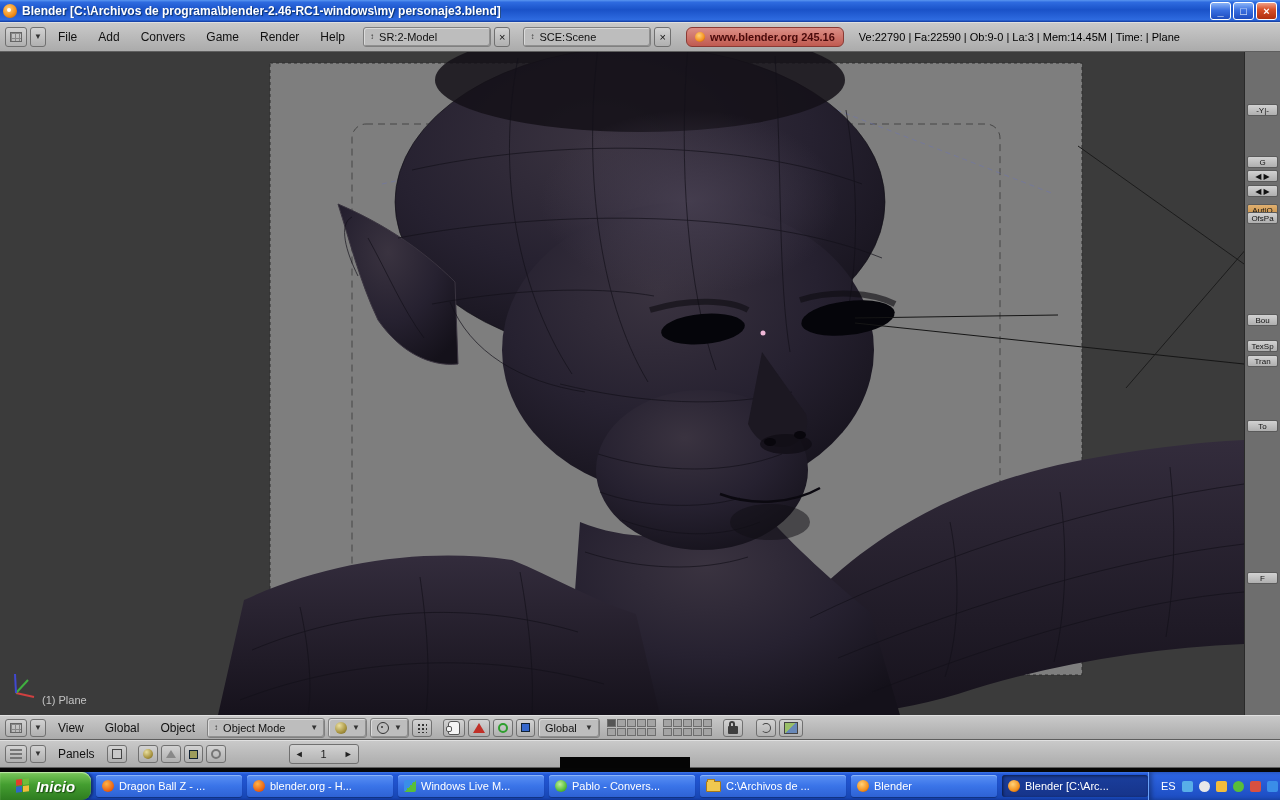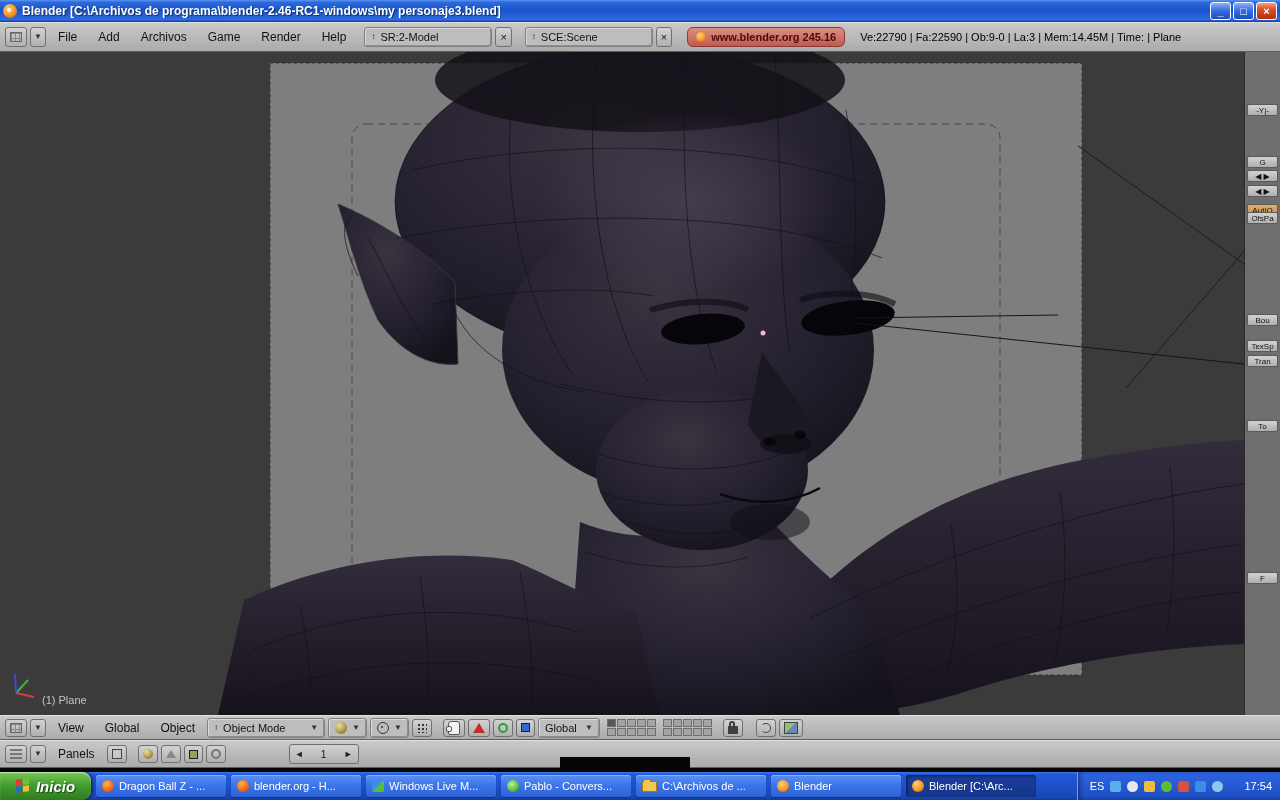--- a/index.html
+++ b/index.html
@@ -90,21 +90,21 @@
   #taskbar{left:0;top:772px;width:1280px;height:28px;display:flex;align-items:center;
     background:linear-gradient(180deg,#3E76E8 0%,#2258D8 8%,#1E50C8 50%,#1746B4 92%,#12389C 100%);}
   #startbtn{height:28px;width:91px;flex:none;border-radius:0 9px 9px 0;
     background:linear-gradient(180deg,#7CC95C 0%,#449E30 45%,#2E7C20 100%);
     box-shadow:inset 0 1px 1px #BFE8A8,2px 0 3px rgba(0,0,0,.45);
     display:flex;align-items:center;justify-content:center;gap:6px;
     color:#fff;font-style:italic;font-weight:bold;font-size:15px;text-shadow:1px 1px 1px #1A4A10;}
   .flag{width:14px;height:14px;display:grid;grid-template-columns:6px 6px;grid-template-rows:6px 6px;gap:1px;transform:skewY(-6deg);}
   .flag i:nth-child(1){background:#E33E2B;}.flag i:nth-child(2){background:#71BC3A;}
   .flag i:nth-child(3){background:#2E66C9;}.flag i:nth-child(4){background:#F2BC3B;}
-  .task{height:22px;width:130px;flex:none;margin-left:5px;border-radius:3px;box-sizing:border-box;
+  .task{height:22px;width:146px;flex:none;margin-left:5px;border-radius:3px;box-sizing:border-box;
     background:linear-gradient(180deg,#5A90F4,#3A74E8 50%,#2E62D4);
     box-shadow:inset 0 1px 0 #8AB4F8,0 1px 1px rgba(0,0,0,.3);
     display:flex;align-items:center;gap:5px;padding:0 6px;color:#fff;font-size:11px;white-space:nowrap;overflow:hidden;}
   .task.active{background:linear-gradient(180deg,#1A3E9C,#16348A);box-shadow:inset 1px 1px 3px rgba(0,0,0,.55);}
   .ticon{width:12px;height:12px;border-radius:50%;flex:none;}
   .firefox-ic{background:radial-gradient(circle at 38% 32%,#FFB347,#E85D10 70%,#A03000);}
   .blender-ic{background:radial-gradient(circle at 40% 35%,#FFD27A,#F5921E 60%,#A04000);}
   .winlive-ic{border-radius:2px;background:linear-gradient(135deg,#3A8EE8 50%,#58BE3A 50%);}
   .msn-ic{background:radial-gradient(circle at 40% 35%,#BFF09A,#58BE3A 60%,#2E7C20);}
   .folder-ic{width:13px;height:9px;border-radius:1px;background:#F0C850;border:1px solid #A87818;position:relative;flex:none;}
@@ -132,21 +132,21 @@
 
   <div id="menubar" class="abs bar">
     <span class="chip">
         <span class="gridicon"></span>
       </span>
     <span class="chip" style="padding:0 3px">
         <span class="arr">▼</span>
       </span>
     <span class="menu-label">File</span>
     <span class="menu-label">Add</span>
-    <span class="menu-label">Archivos</span>
+    <span class="menu-label">Convers</span>
     <span class="menu-label">Game</span>
     <span class="menu-label">Render</span>
     <span class="menu-label">Help</span>
     <span class="combo" style="width:128px;margin-left:6px">
       <span class="arr">↕</span>
       <span>SR:2-Model</span>
     </span>
     <span class="chip">×</span>
     <span class="combo" style="width:128px;margin-left:10px">
       <span class="arr">↕</span>

